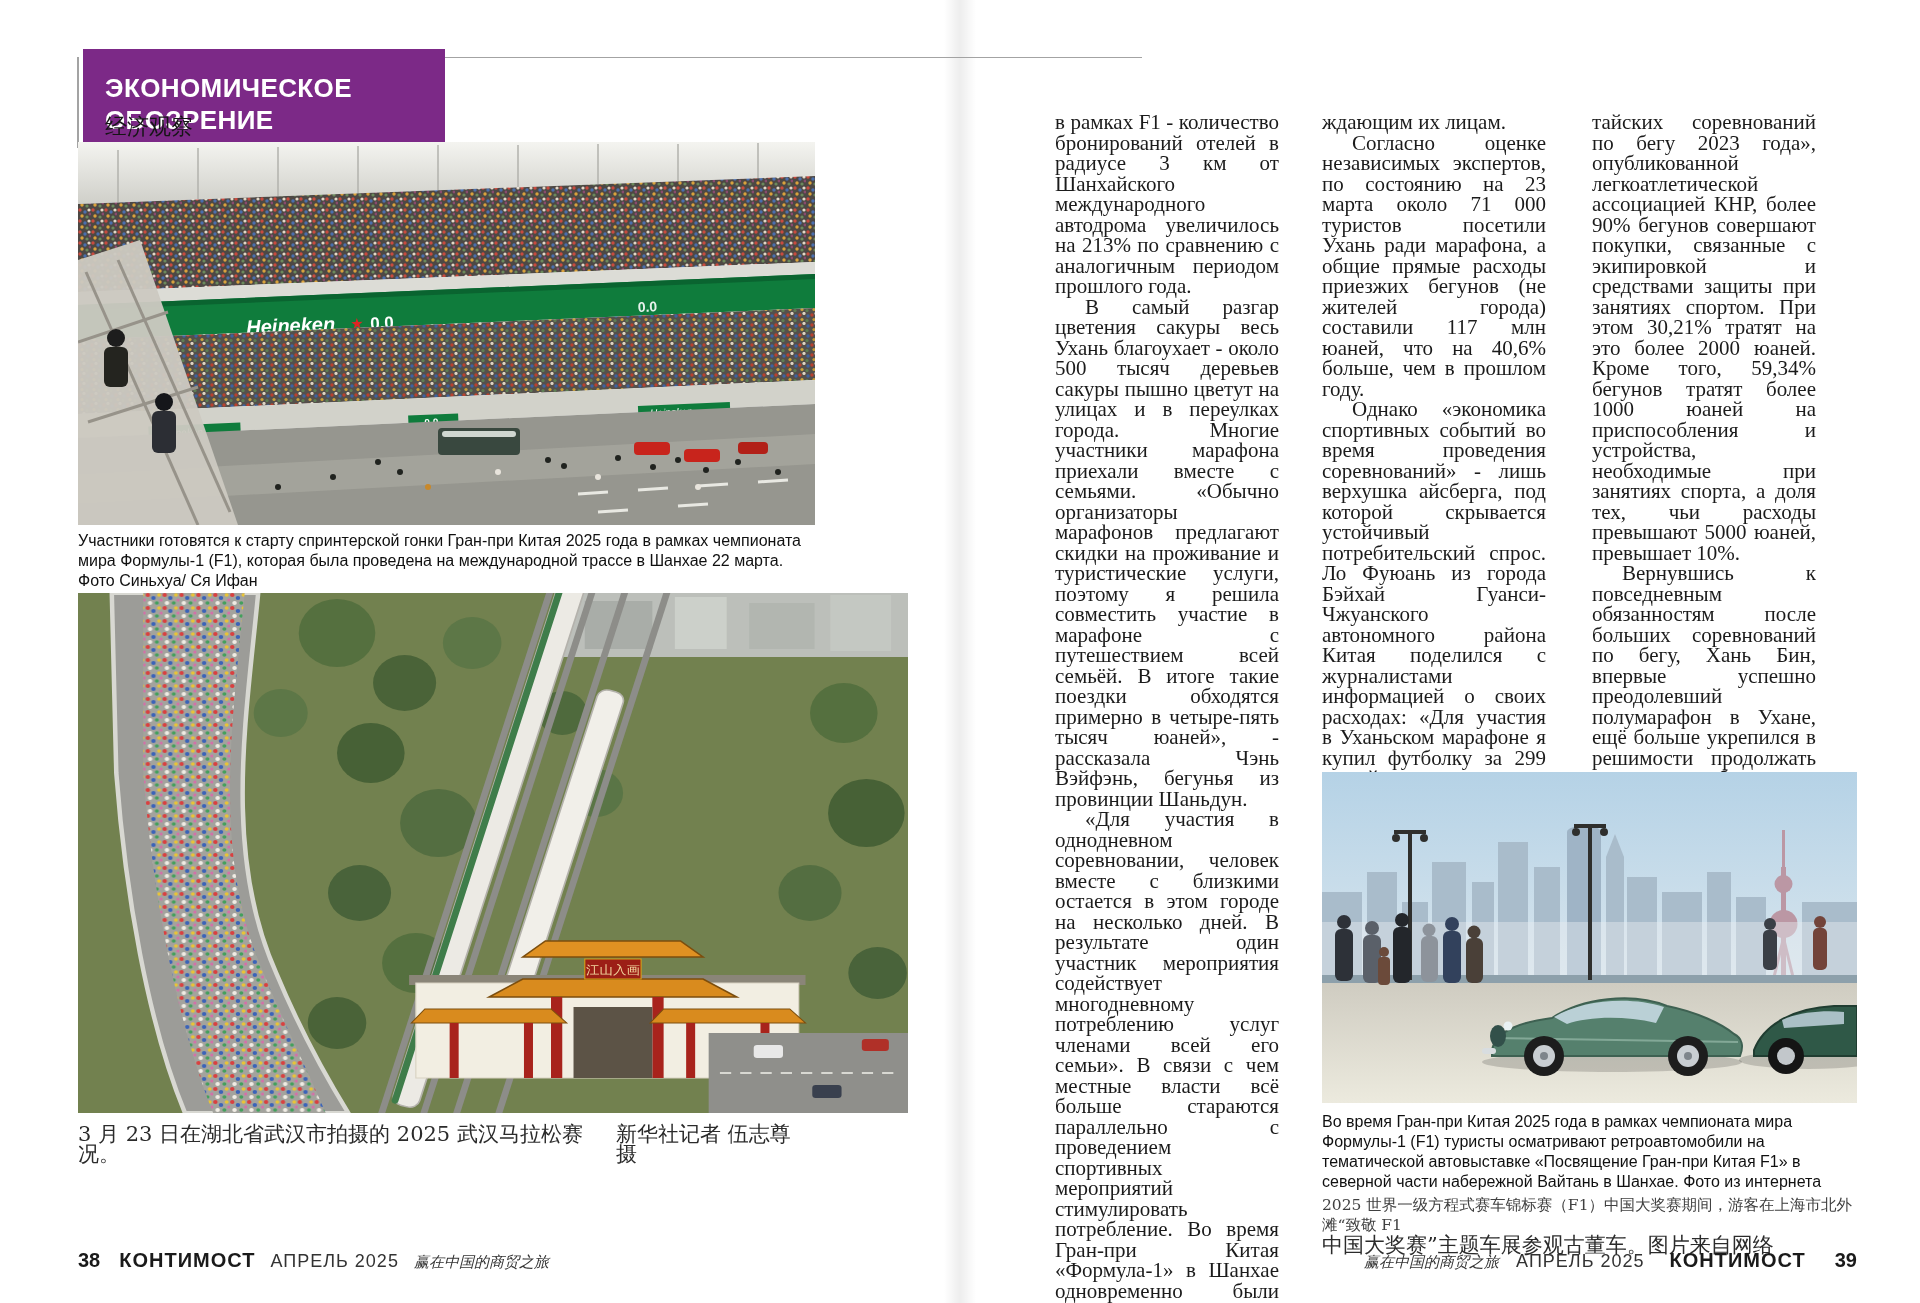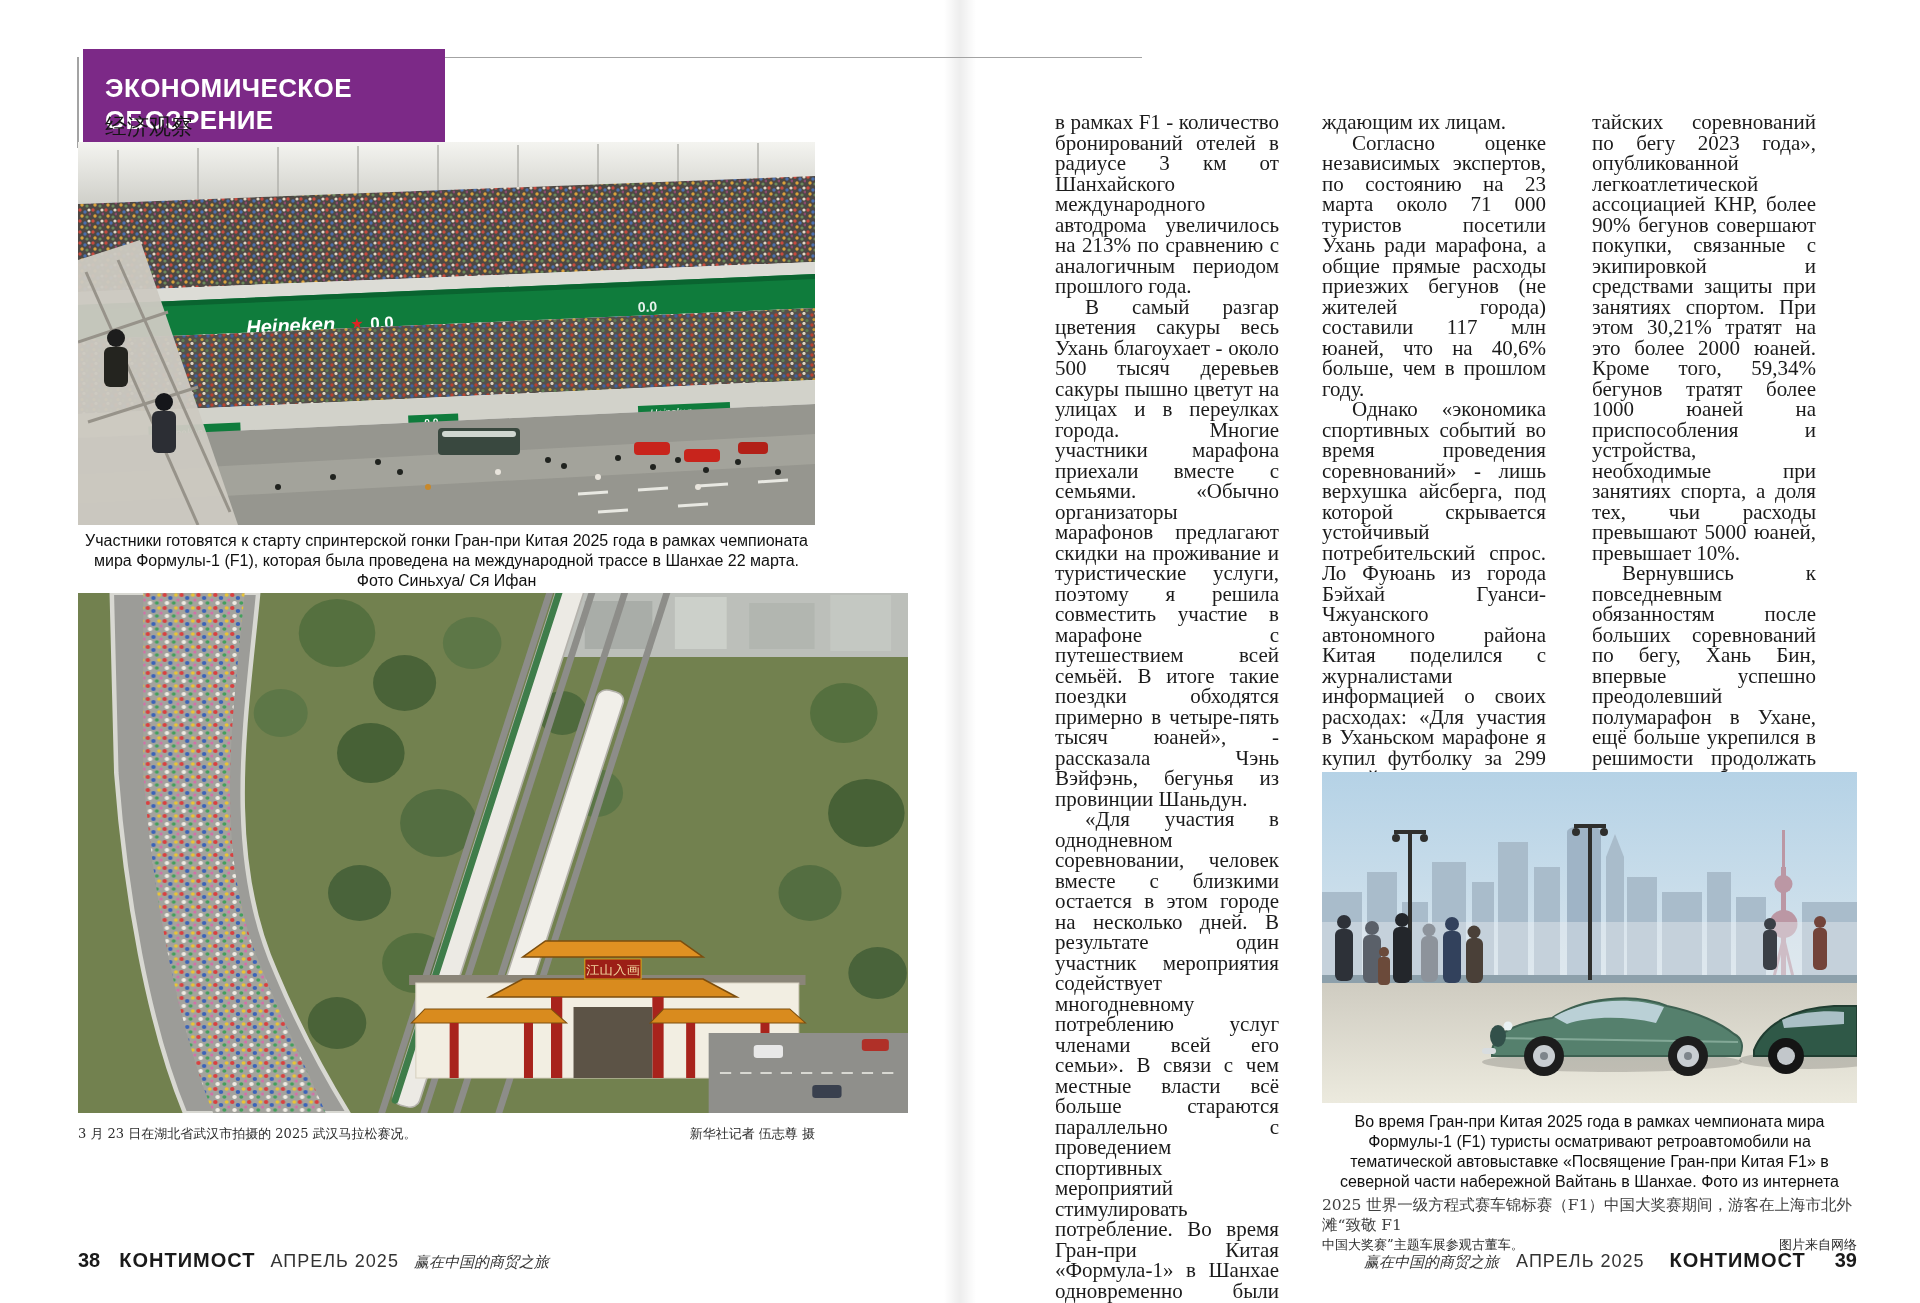--- a/index.html
+++ b/index.html
@@ -21,24 +21,24 @@
   .photo1{left:78px;top:142px;width:737px;height:383px;}
   .photo2{left:78px;top:593px;width:830px;height:520px;}
   .photo3{left:1322px;top:772px;width:535px;height:331px;}
   figure svg{display:block;width:100%;height:100%;}
   .svg-sans{font-family:"Liberation Sans",sans-serif;}
   
   .caption{position:absolute;font-family:"Liberation Sans",sans-serif;}
   .cap1{left:78px;top:531px;width:737px;}
   .cap2{left:78px;top:1121px;width:737px;}
   .cap3{left:1322px;top:1112px;width:535px;}
-  .cap-ru{font-size:16px;line-height:20px;color:#101010;text-align:center;}
+  .cap-ru{font-size:16px;line-height:20px;color:#101010;}
   .cap-cn{font-family:"DejaVu Serif",serif;font-size:15.5px;line-height:20px;color:#404040;margin-top:3px;}
-  .cap-cn-row{display:flex;justify-content:space-between;font-family:"DejaVu Serif",serif;
-              font-size:13px;line-height:20px;color:#2b2b2b;margin-top:3px;}
+  .cap-cn-row{display:flex;font-family:"DejaVu Serif",serif;
+              font-size:21px;line-height:20px;color:#2b2b2b;margin-top:3px;}
   
   .col{position:absolute;top:112px;width:224px;}
   .col1{left:1055px;} .col2{left:1322px;} .col3{left:1592px;}
   .col p{margin:0;font-size:21px;line-height:20.5px;text-align:justify;text-indent:30px;color:#1b1b1b;}
   .col p.cont{text-indent:0;}
   .byline{margin-top:1px;font-size:17px;line-height:20.5px;color:#1b1b1b;}
   .endmark{display:inline-block;width:11px;height:11px;background:#c8281e;margin-left:7px;}
   
   .footer{position:absolute;top:1249px;font-family:"Liberation Sans",sans-serif;font-size:18px;
           color:#1a1a1a;white-space:nowrap;}

